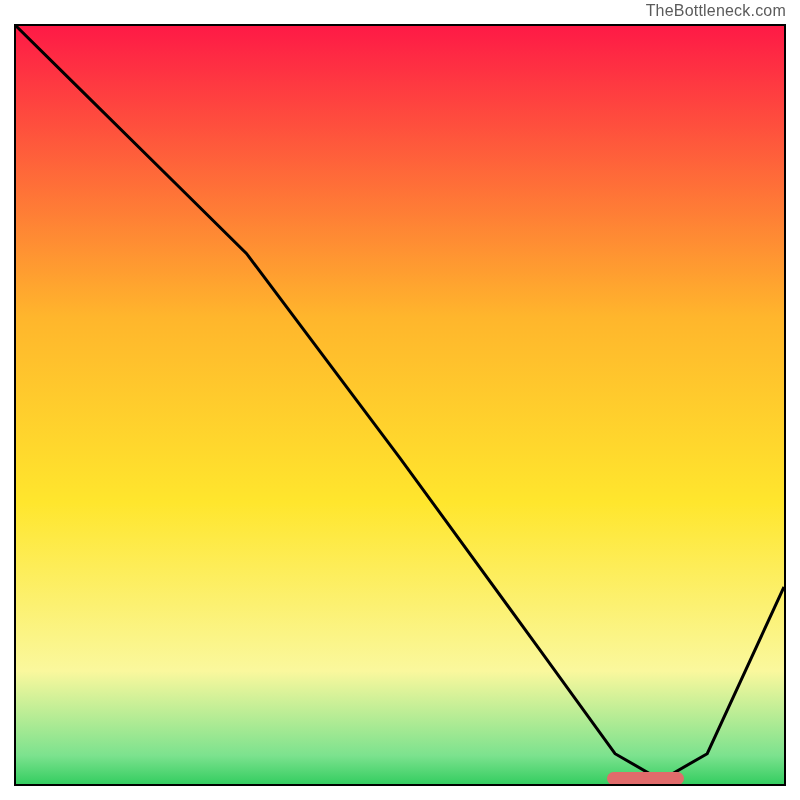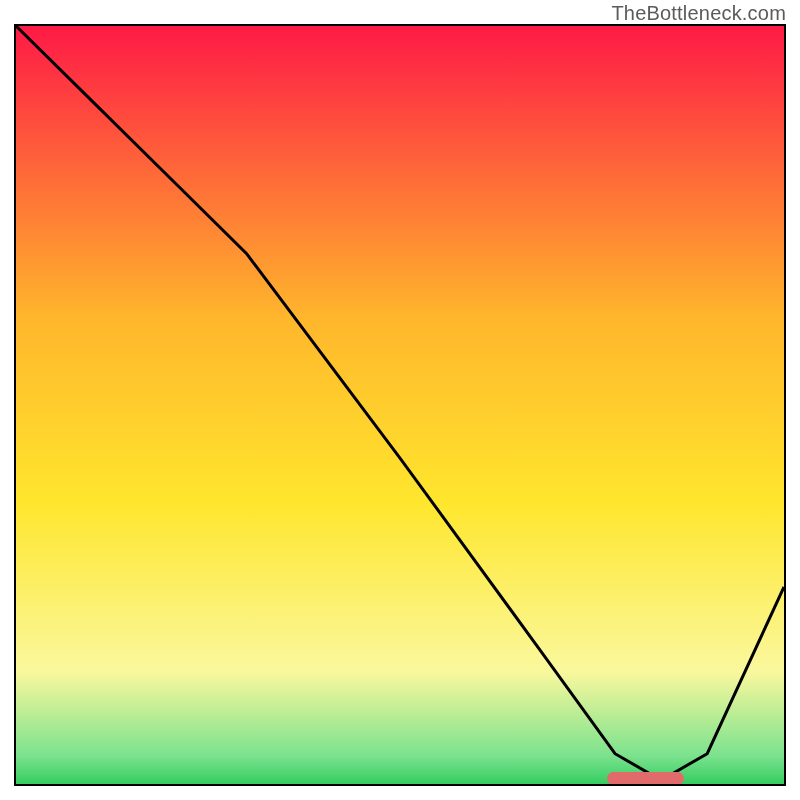--- a/index.html
+++ b/index.html
@@ -35,21 +35,21 @@
   .marker {
     position: absolute;
     height: 13px;
     border-radius: 7px;
     background: #e16b6b;
   }
   .watermark {
     position: absolute;
     top: 2px;
     right: 14px;
-    font-size: 20px;
+    font-size: 16px;
     font-weight: 500;
     letter-spacing: 0.2px;
     color: #5b5b5b;
   }
 </style>
 </head>
 <body>
 
 <div class="watermark">TheBottleneck.com</div>
 

